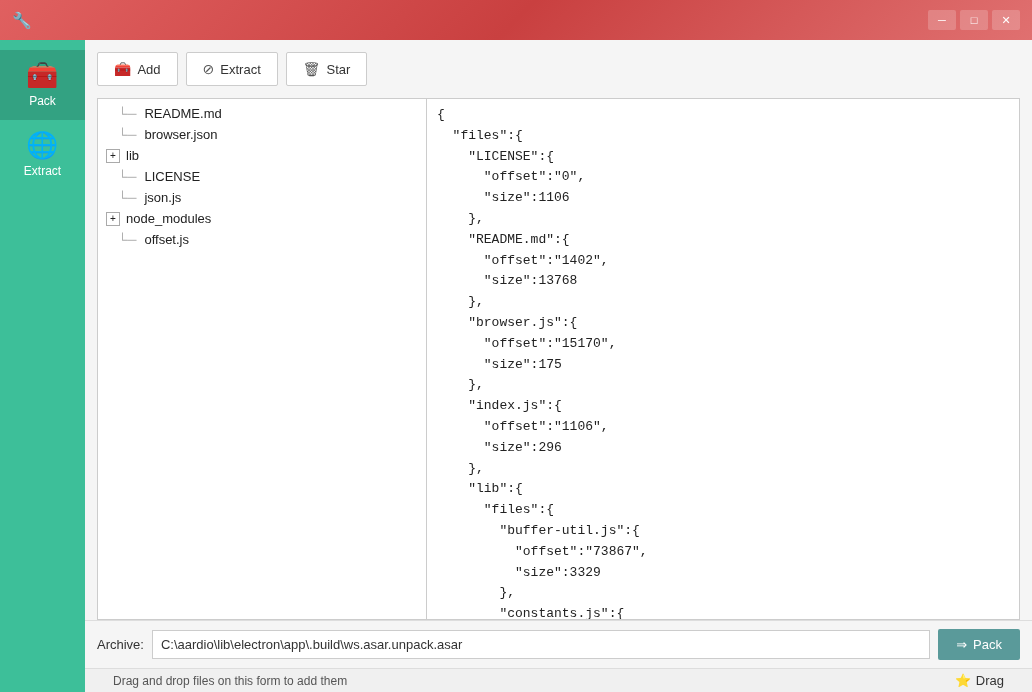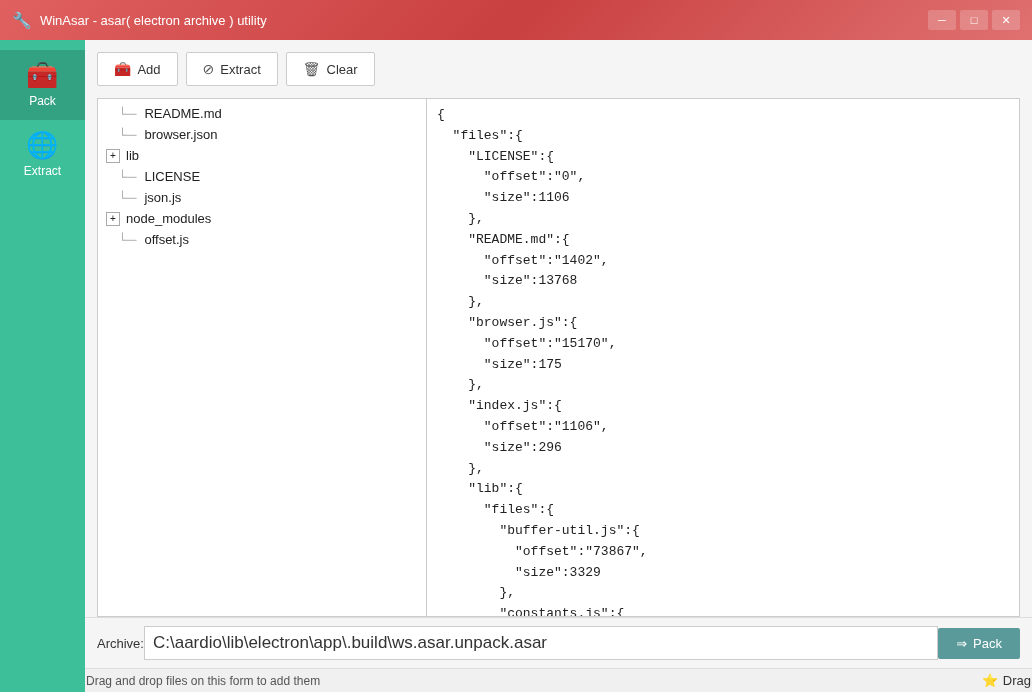--- a/index.html
+++ b/index.html
@@ -185,54 +185,55 @@
     .json-viewer::-webkit-scrollbar { width: 14px; }
     .json-viewer::-webkit-scrollbar-track { background: #f0f0f0; }
     .json-viewer::-webkit-scrollbar-thumb { background: #bbb; border: 1px solid #999; }
 
     
     .bottom-bar {
       padding: 8px 12px;
       background: #f5f5f5;
       display: flex;
       align-items: center;
+      gap: 8px;
       border-top: 1px solid #ddd;
       flex-shrink: 0;
     }
     .archive-label {
       font-size: 13px;
       color: #333;
       white-space: nowrap;
     }
     .archive-input {
       flex: 1;
       padding: 6px 8px;
       border: 1px solid #ccc;
-      font-size: 17px;
+      font-size: 13px;
       background: white;
       color: #333;
       outline: none;
     }
     .pack-btn {
       display: flex;
       align-items: center;
       gap: 6px;
       padding: 8px 18px;
       background: #5a9a9a;
       color: white;
       border: none;
       cursor: pointer;
       font-size: 13px;
       border-radius: 2px;
       white-space: nowrap;
     }
 
     
     .status-bar {
-      padding: 4px 1px;
+      padding: 4px 28px;
       background: #f0f0f0;
       border-top: 1px solid #ddd;
       display: flex;
       justify-content: space-between;
       align-items: center;
       font-size: 12px;
       color: #555;
       flex-shrink: 0;
     }
     .star-btn {
@@ -243,21 +244,20 @@
       color: #333;
       font-size: 13px;
     }
   </style>
 </head>
 <body>
 
 <div class="title-bar">
   <div class="title-bar-left">
     <span class="title-icon">🔧</span>
-    <span>WinAsar - asar( electron archive ) utility</span>
   </div>
   <div class="title-bar-controls">
     <button class="title-btn">─</button>
     <button class="title-btn">□</button>
     <button class="title-btn close">✕</button>
   </div>
 </div>
 
 <div class="app-body">
 
@@ -278,21 +278,21 @@
       <button class="toolbar-btn">
         <span class="btn-icon">🧰</span>
         <span>Add</span>
       </button>
       <button class="toolbar-btn">
         <span class="btn-icon">⊘</span>
         <span>Extract</span>
       </button>
       <button class="toolbar-btn">
         <span class="btn-icon">🗑</span>
-        <span>Clear</span>
+        <span>Star</span>
       </button>
     </div>
 
     <div class="main-panel">
 
       <div class="file-tree">
         <div class="tree-item">
           <span class="tree-line">└─</span>
           <span>README.md</span>
         </div>

